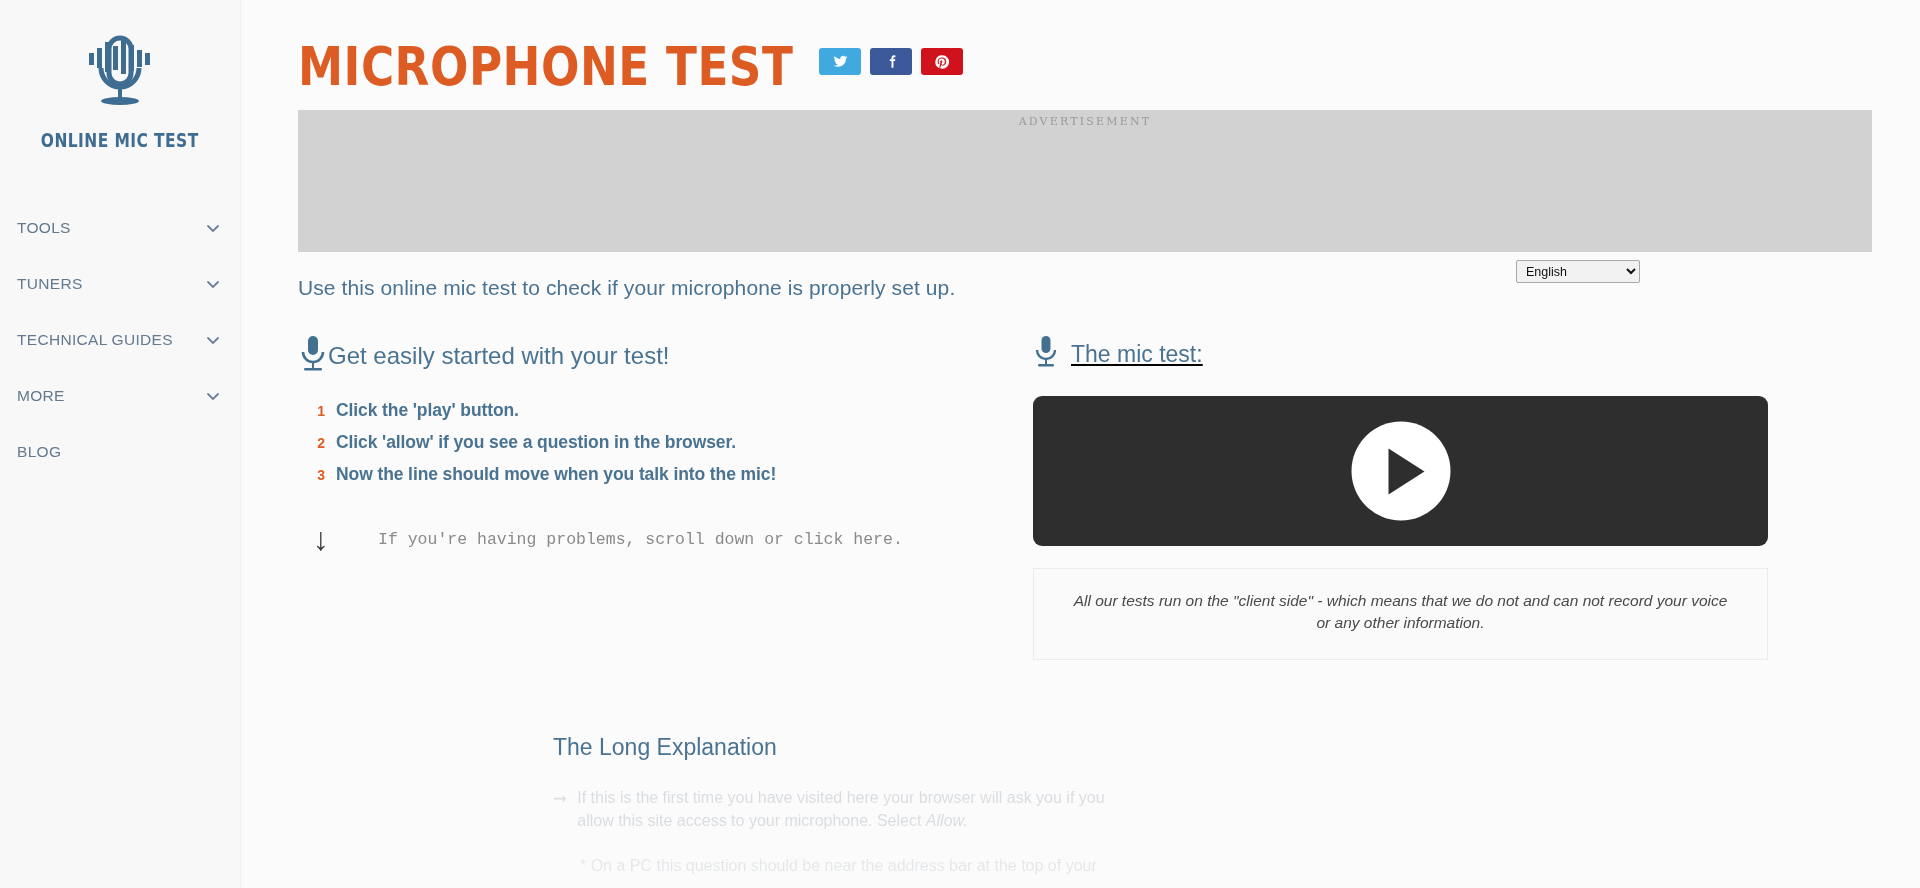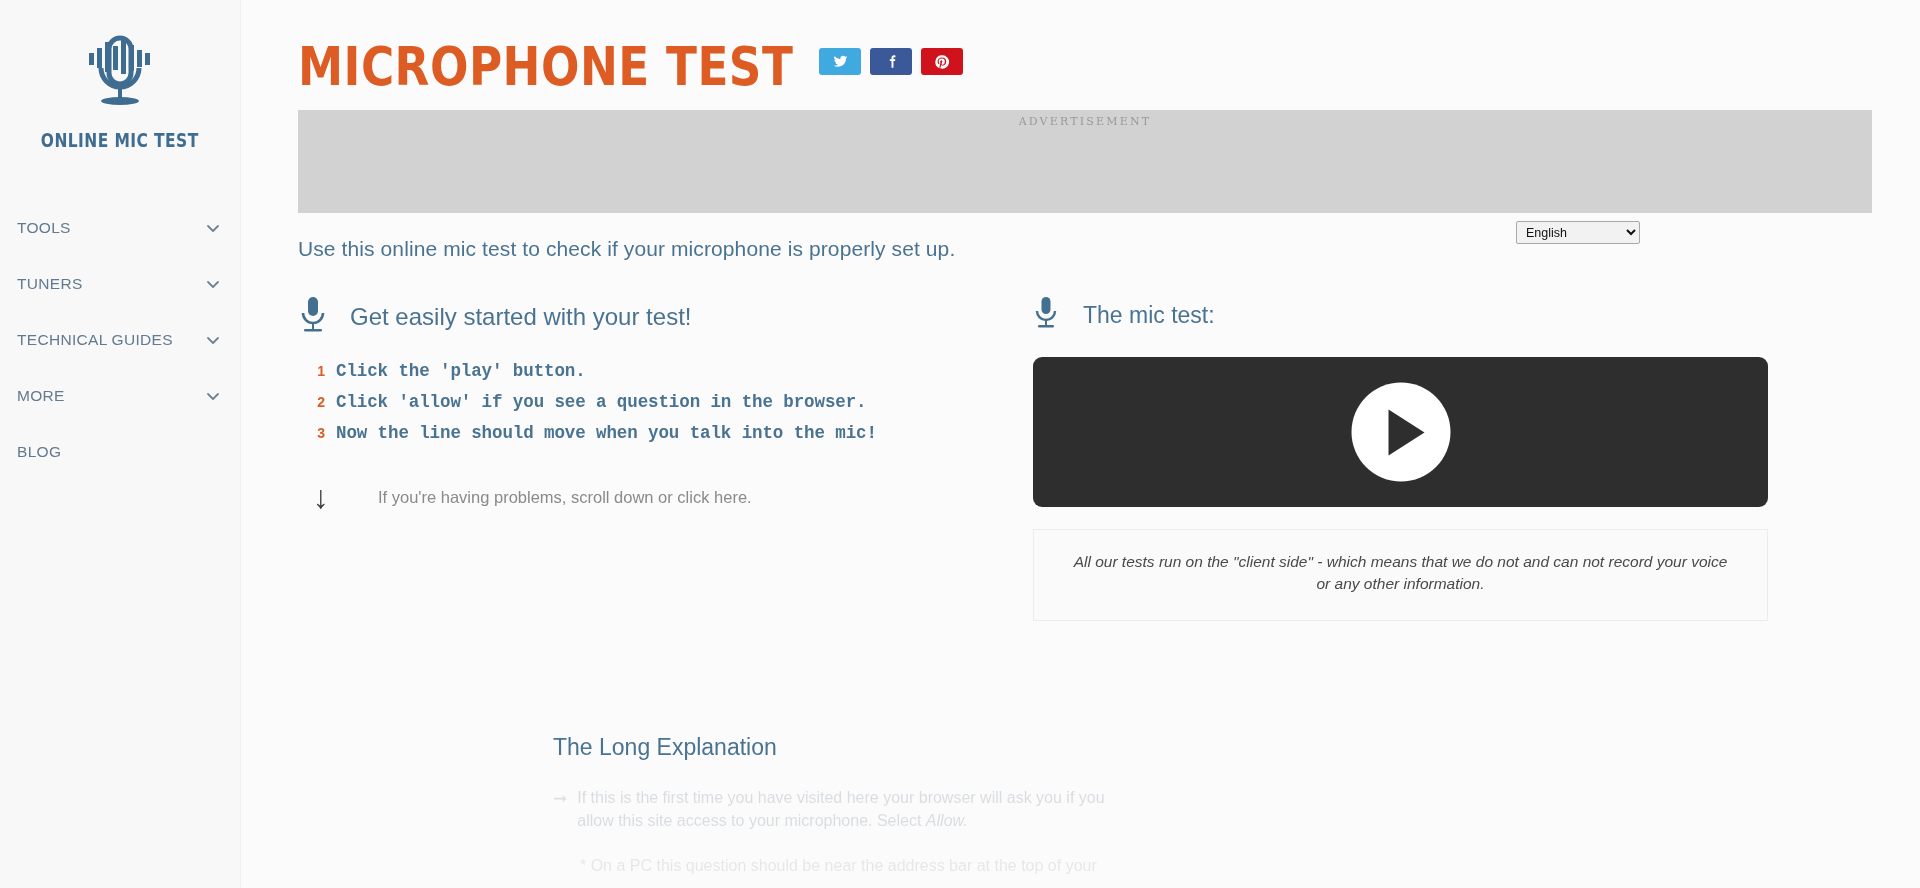--- a/index.html
+++ b/index.html
@@ -76,21 +76,21 @@
     width: 42px; height: 27px;
     border-radius: 3px;
     display: flex; align-items: center; justify-content: center;
     cursor: pointer;
   }
   .sbtn svg { display: block; }
 
   
   .ad-banner {
     margin: 17px 48px 0 57px;
-    height: 103px;
+    height: 142px;
     background: #d2d2d2;
     position: relative;
   }
   .ad-label {
     position: absolute; top: 5px; left: 0; right: 0;
     text-align: center;
     font-family: "DejaVu Serif", "Liberation Serif", serif;
     font-size: 11px;
     letter-spacing: 2.2px;
     color: #9a9a9a;
@@ -120,45 +120,44 @@
     color: #4a7392;
     font-weight: 400;
     letter-spacing: 0.1px;
   }
 
   
   .cols { display: flex; margin: 20px 48px 0 57px; }
   .col-left { width: 640px; flex: 0 0 640px; }
   .col-right { flex: 1 1 auto; padding-left: 95px; }
 
-  .head-row { display: flex; align-items: center; gap: 22px; }
+  .head-row { display: flex; align-items: center; }
   .mic-icon { width: 30px; height: 44px; flex: 0 0 30px; }
   .mic-icon svg { display: block; }
   .head-text {
     font-size: 24px;
     color: #4a7392;
     font-weight: 400;
   }
-  .head-row.right { gap: 24px; }
+  .head-row.right { gap: 12px; text-decoration: underline; }
   .head-row.right .mic-icon { width: 26px; height: 40px; flex: 0 0 26px; }
   .head-row.right .head-text { font-size: 23px; }
 
   .steps { margin: 22px 0 0 18px; }
   .step {
     display: flex; align-items: baseline; gap: 11px;
     margin-bottom: 11px;
   }
   .step-num {
     font-size: 14px; font-weight: bold; color: #dd5c23;
     min-width: 9px; text-align: right;
   }
   .step-text {
     font-size: 17.5px; font-weight: bold; color: #4a7392;
     letter-spacing: -0.1px;
-    font-family: Liberation Mono, monospace;
   }
   .works-note {
     margin-top: 24px;
     font-size: 17px;
     color: #e2703a;
     letter-spacing: -0.1px;
   }
   .help-row {
     display: flex; align-items: center; margin-top: 38px;
   }
@@ -166,20 +165,21 @@
     width: 34px; flex: 0 0 34px;
     text-align: center;
     font-size: 32px; line-height: 1;
     color: #3d3d3d;
     margin-left: 6px;
   }
   .help-text {
     margin-left: 40px;
     font-size: 16.5px;
     color: #8a8a8a;
+    font-family: Liberation Mono, monospace;
   }
 
   
   .player {
     margin-top: 22px;
     width: 735px; height: 150px;
     background: #2e2e2e;
     border-radius: 9px;
     position: relative;
   }

